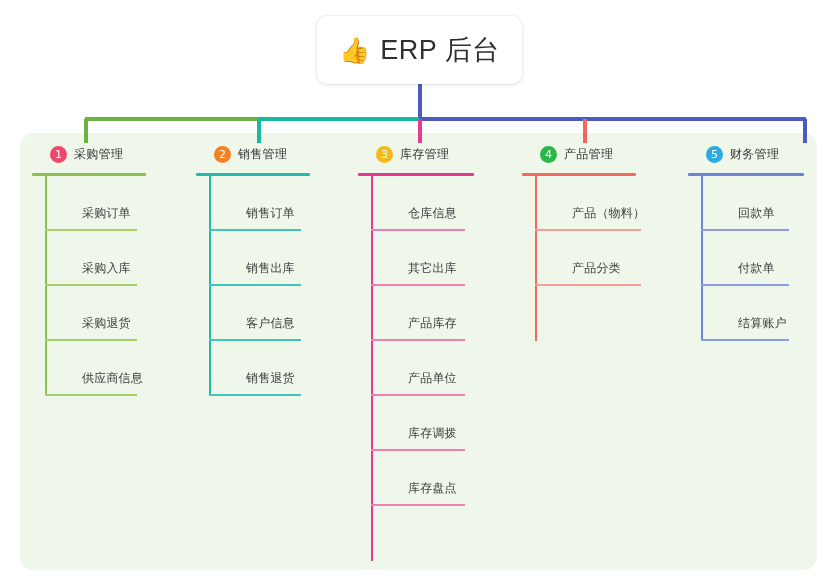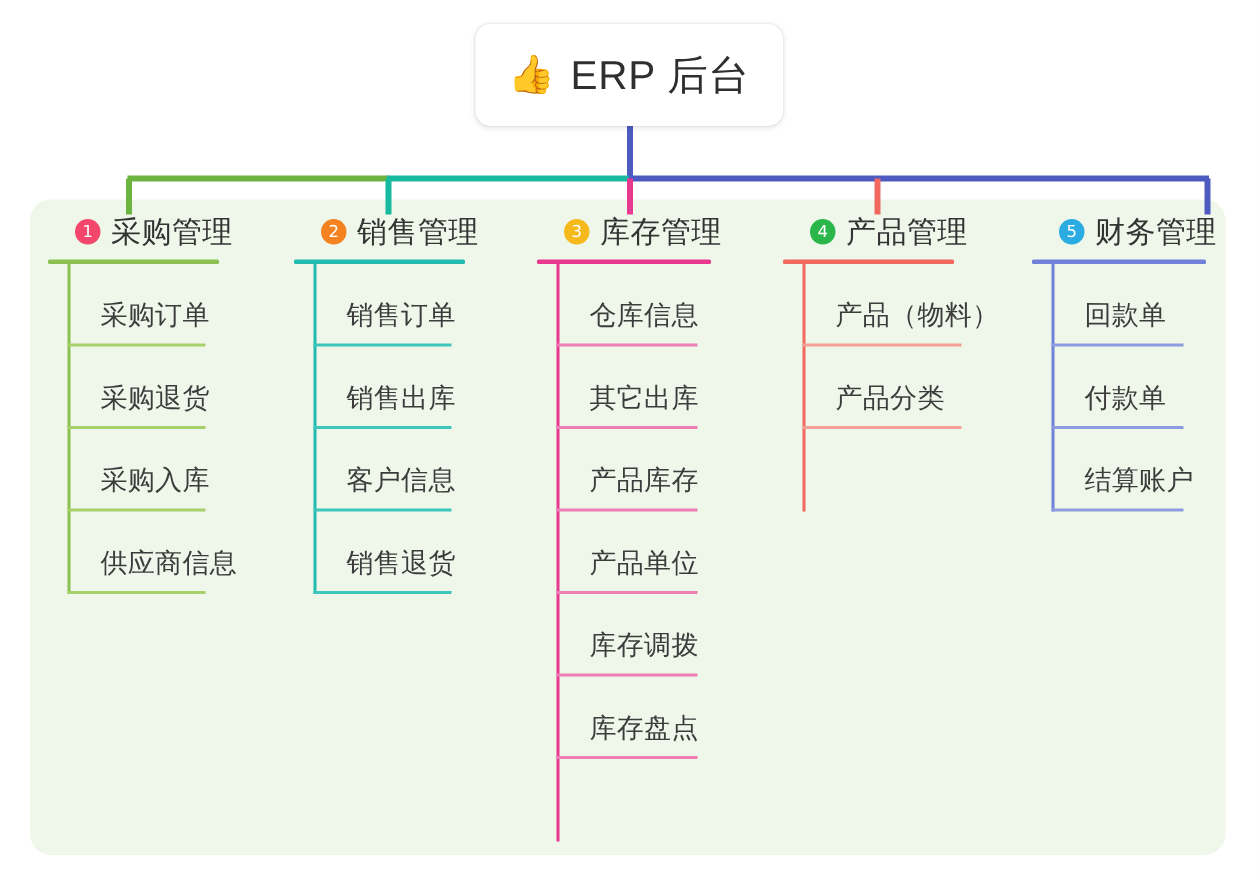--- a/index.html
+++ b/index.html
@@ -88,21 +88,21 @@
     height: 17px;
     border-radius: 50%;
     color: #ffffff;
     font-size: 11px;
     line-height: 17px;
     text-align: center;
     flex: 0 0 auto;
     font-family: "DejaVu Sans", sans-serif;
   }
   .col-title {
-    font-size: 20px;
+    font-size: 12px;
     color: #333333;
     white-space: nowrap;
     letter-spacing: 0.3px;
     text-align: center;
   }
   .head-rule {
     height: 3px;
     border-radius: 1px;
     margin-top: 5px;
   }
@@ -117,23 +117,23 @@
     top: 0;
     width: 2px;
   }
   .item {
     position: relative;
     height: 55px;
     box-sizing: border-box;
   }
   .item-label {
     position: absolute;
-    left: 35px;
+    left: 50px;
     bottom: 9px;
-    font-size: 18px;
+    font-size: 12px;
     color: #3c3c3c;
     white-space: nowrap;
     letter-spacing: 0.2px;
   }
   .item-rule {
     position: absolute;
     left: 13px;
     bottom: 0;
     height: 1.6px;
   }
@@ -178,28 +178,28 @@
       <span class="col-title">采购管理</span>
     </div>
     <div class="head-rule" style="background: rgb(140, 193, 82); width: 114px;"></div>
     <div class="items">
       <div class="spine" style="background: rgb(140, 193, 82); height: 220px;"></div>
       <div class="item">
         <span class="item-label">采购订单</span>
         <div class="item-rule" style="background: rgb(168, 208, 106); width: 92px;"></div>
       </div>
       <div class="item">
+        <span class="item-label">采购入库</span>
+        <div class="item-rule" style="background: rgb(168, 208, 106); width: 92px;"></div>
+      </div>
+      <div class="item">
         <span class="item-label">采购退货</span>
         <div class="item-rule" style="background: rgb(168, 208, 106); width: 92px;"></div>
       </div>
       <div class="item">
-        <span class="item-label">采购入库</span>
-        <div class="item-rule" style="background: rgb(168, 208, 106); width: 92px;"></div>
-      </div>
-      <div class="item">
         <span class="item-label">供应商信息</span>
         <div class="item-rule" style="background: rgb(168, 208, 106); width: 92px;"></div>
       </div>
     </div>
   </div>
 <div class="column" id="col-2">
     <div class="col-head">
       <span class="badge" style="background: rgb(245, 130, 32);">2</span>
       <span class="col-title">销售管理</span>
     </div>

